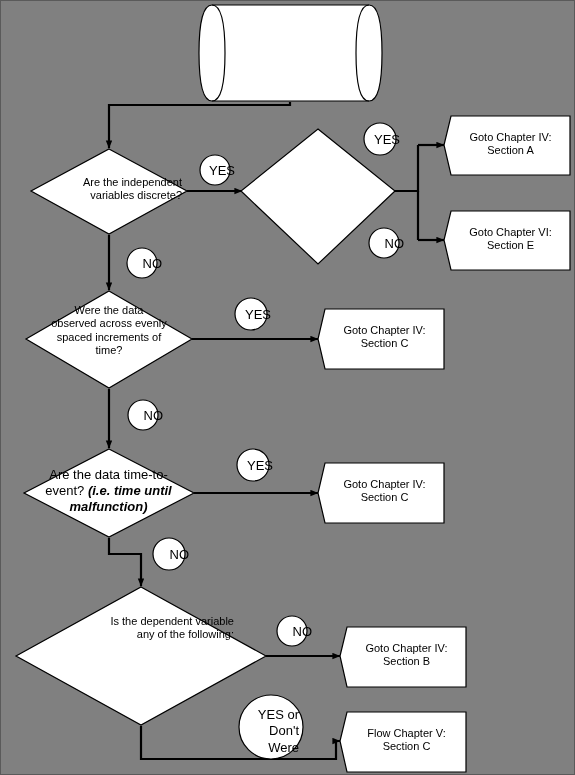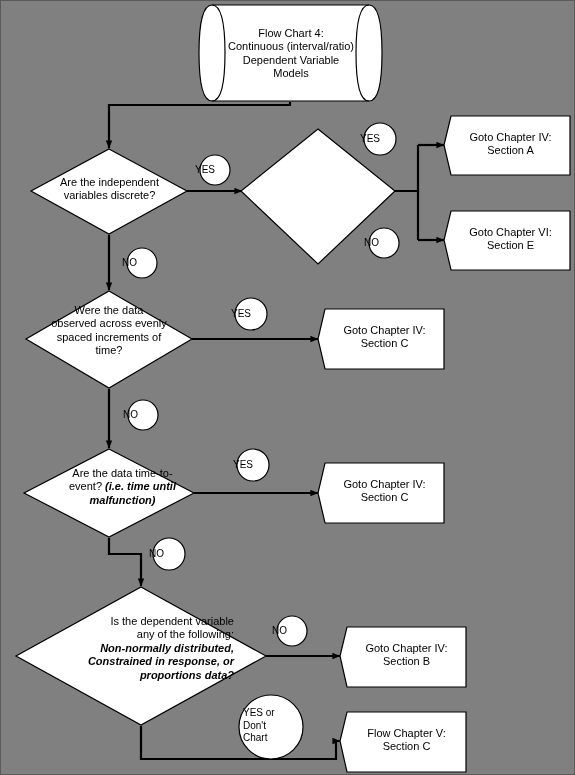--- a/index.html
+++ b/index.html
@@ -34,23 +34,23 @@
     left: 0;
     top: 0;
     width: 575px;
     height: 775px;
   }
   .shape-fill { fill: #ffffff; stroke: #000000; stroke-width: 1.2; }
   .conn { stroke: #000000; stroke-width: 2.2; fill: none; }
   .bubble { fill: #ffffff; stroke: #000000; stroke-width: 1.2; }
   .bubble-text {
     position: absolute;
-    text-align: left;
+    text-align: right;
     color: #000;
-    font-size: 10px;
+    font-size: 13px;
     line-height: 1.1;
     white-space: pre-line;
     pointer-events: none;
   }
   .ital { font-style: italic; font-weight: bold; }
 </style>
 </head>
 <body>
 
 <div id="canvas">
@@ -118,67 +118,62 @@
     <circle class="bubble" cx="379" cy="138" r="16"></circle>
     <circle class="bubble" cx="383" cy="242" r="15"></circle>
     <circle class="bubble" cx="250" cy="313" r="16"></circle>
     <circle class="bubble" cx="142" cy="414" r="15"></circle>
     <circle class="bubble" cx="252" cy="464" r="16"></circle>
     <circle class="bubble" cx="168" cy="553" r="16"></circle>
     <circle class="bubble" cx="291" cy="630" r="15"></circle>
     <circle class="bubble" cx="270" cy="726" r="32"></circle>
   </svg>
 
-  <div class="node-text" style="left:224px; top:26px; width:132px; font-size:11px;">Flow Chart 4:
-Continuous (interval/ratio)
-Dependent Variable Models</div>
 
-  <div class="node-text" style="left:36px; top:175px; width:145px; font-size:11px;">Are the independent
+  <div class="node-text" style="left:36px; top:175px; width:145px; font-size:11px;text-align:right;">Are the independent
 variables discrete?</div>
 
 
   <div class="node-text" style="left:452px; top:130px; width:115px; font-size:11px;">Goto Chapter IV:
 Section A</div>
 
   <div class="node-text" style="left:33px; top:303px; width:150px; font-size:11px;">Were the data
 observed across evenly
 spaced increments of
 time?</div>
 
   <div class="node-text" style="left:452px; top:225px; width:115px; font-size:11px;">Goto Chapter VI:
 Section E</div>
 
   <div class="node-text" style="left:326px; top:323px; width:115px; font-size:11px;">Goto Chapter IV:
 Section C</div>
 
-  <div class="node-text" style="left:44px; top:466px; width:155px; font-size:11px;"><span>Are the data time-to-
+  <div class="node-text" style="left:30px; top:466px; width:155px; font-size:13px;"><span>Are the data time-to-
 event? </span><span class="ital">(i.e. time until
 malfunction)</span></div>
 
   <div class="node-text" style="left:326px; top:477px; width:115px; font-size:11px;">Goto Chapter IV:
 Section C</div>
 
   <div class="node-text" style="left:48px; top:614px; width:185px; font-size:11px;text-align:right;"><span>Is the dependent variable
 any of the following:
-</span><span class="ital">Non-normally distributed,
-Constrained in response, or
-proportions data?</span></div>
+</span></div>
 
   <div class="node-text" style="left:348px; top:641px; width:115px; font-size:11px;">Goto Chapter IV:
 Section B</div>
 
   <div class="node-text" style="left:348px; top:726px; width:115px; font-size:11px;">Flow Chapter V:
 Section C</div>
 
   <div class="bubble-text" style="left:194px; top:163px; width:40px;">YES</div>
   <div class="bubble-text" style="left:121px; top:256px; width:40px;">NO</div>
   <div class="bubble-text" style="left:359px; top:132px; width:40px;">YES</div>
   <div class="bubble-text" style="left:363px; top:236px; width:40px;">NO</div>
   <div class="bubble-text" style="left:230px; top:307px; width:40px;">YES</div>
   <div class="bubble-text" style="left:122px; top:408px; width:40px;">NO</div>
   <div class="bubble-text" style="left:232px; top:458px; width:40px;">YES</div>
   <div class="bubble-text" style="left:148px; top:547px; width:40px;">NO</div>
   <div class="bubble-text" style="left:271px; top:624px; width:40px;">NO</div>
   <div class="bubble-text" style="left:242px; top:706px; width:56px; line-height:1.25;">YES or
 Don't
-Chart</div>
+Were</div>
 
 </div>
 
 </body></html>

